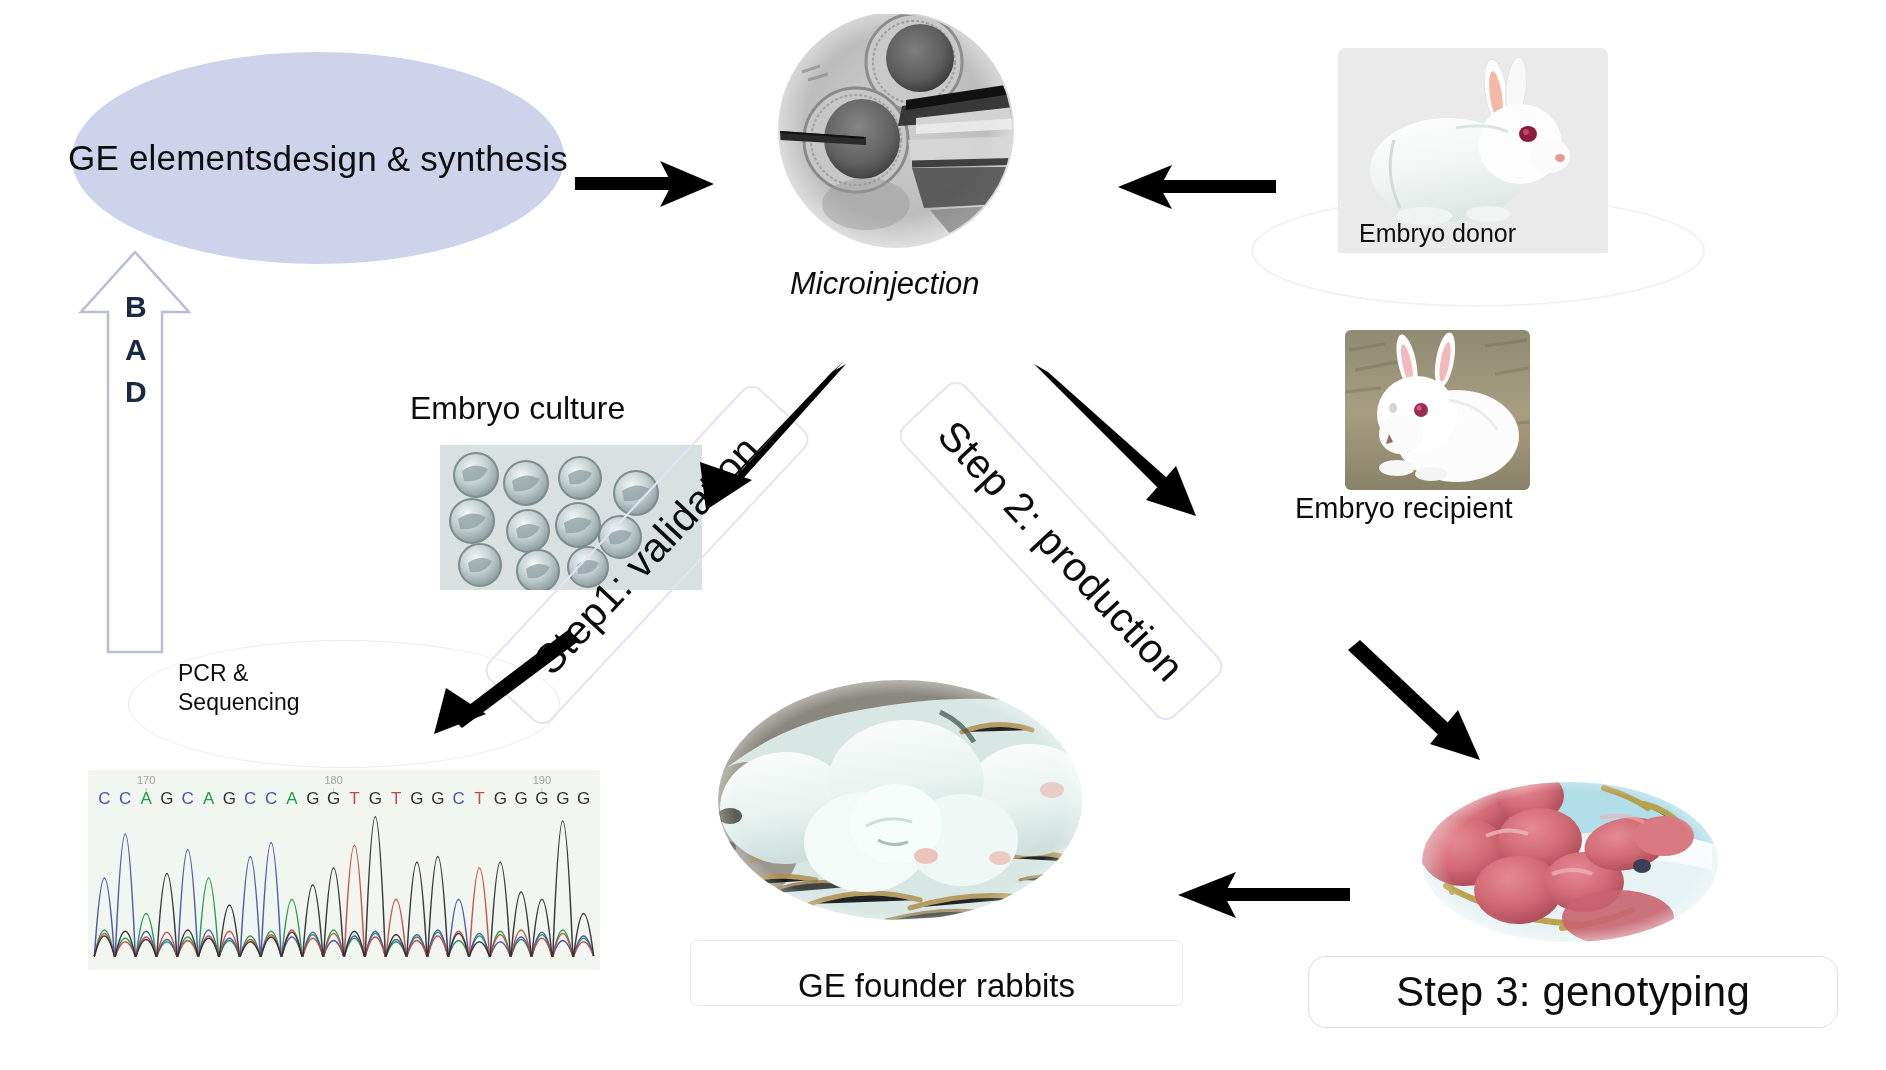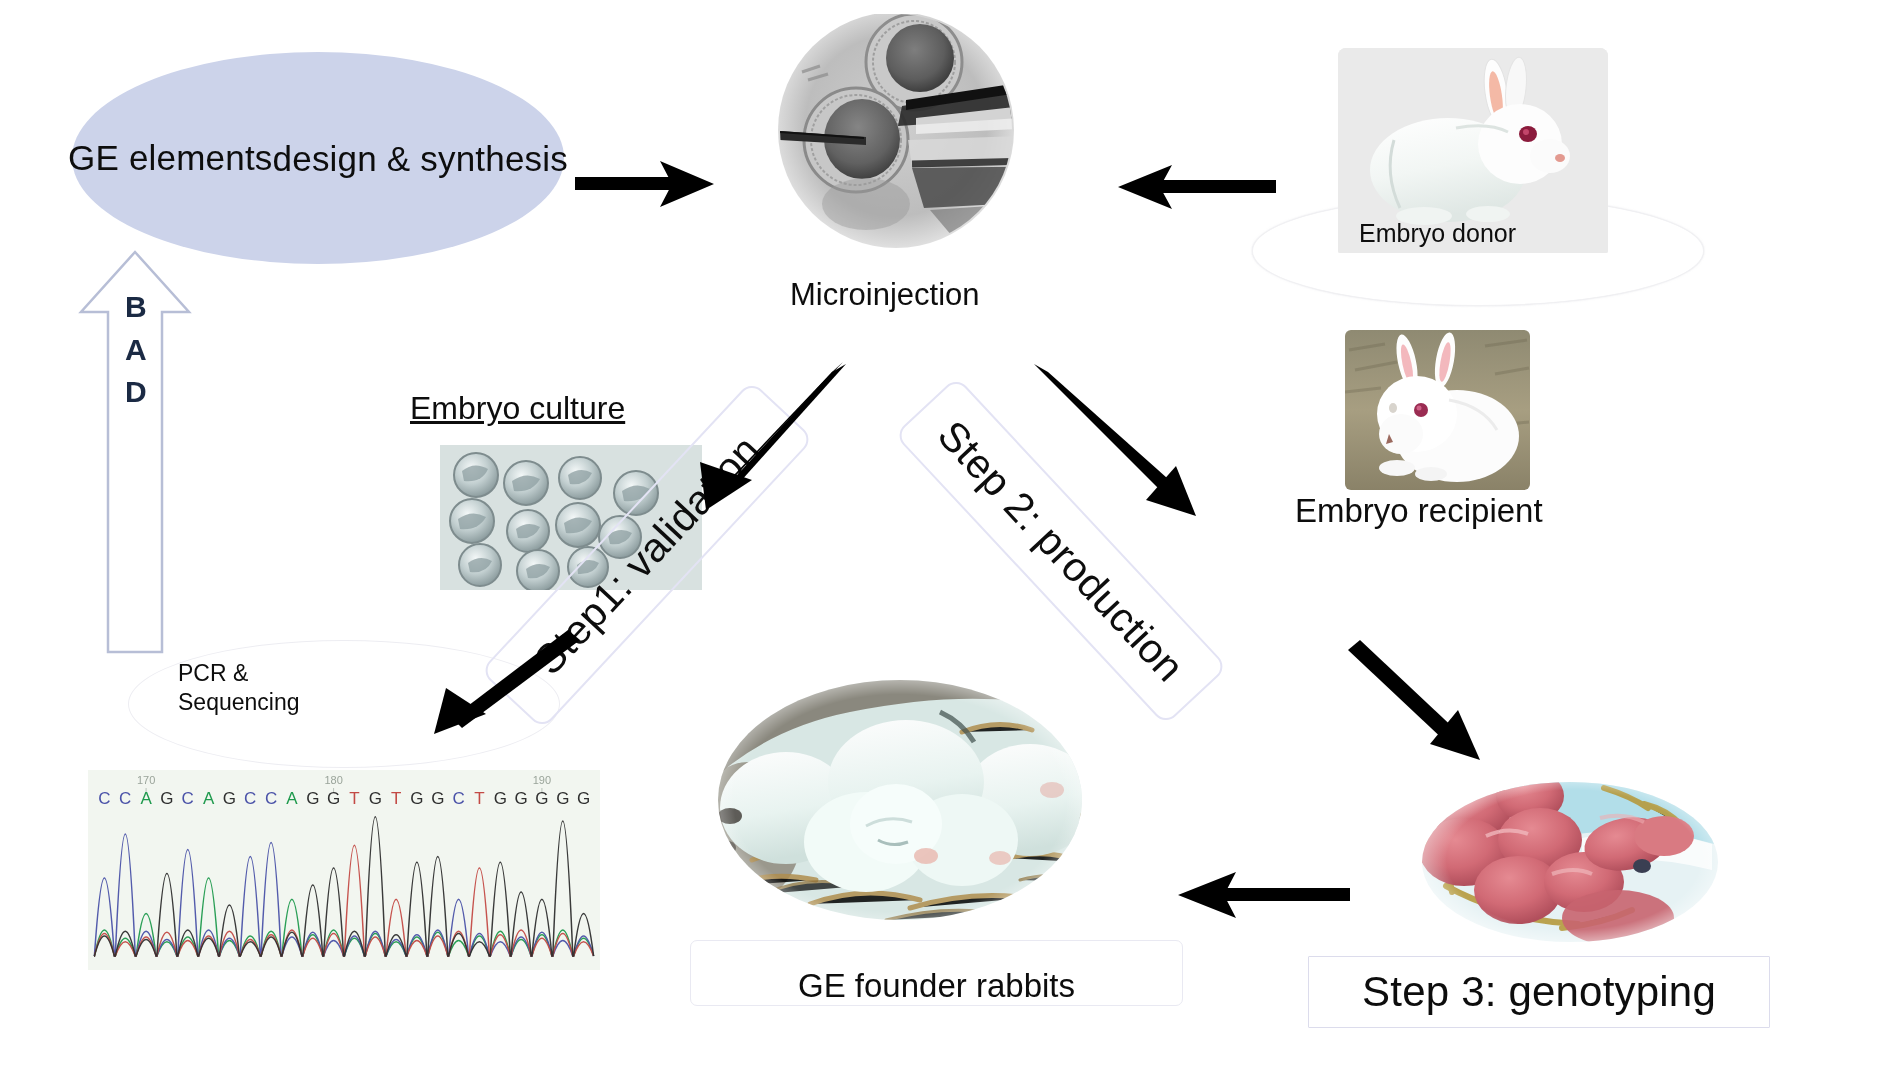--- a/index.html
+++ b/index.html
@@ -51,21 +51,21 @@
   }
   .lbl-arial { font-family: "Liberation Sans", sans-serif; }
 
   
   #microinjection-img {
     left: 716px; top: 14px; width: 360px; height: 258px;
     overflow: hidden;
   }
   #microinjection-img svg { display:block; }
   #microinjection-label {
-    left: 790px; top: 277px; font-size: 31px;
+    left: 790px; top: 266px; font-size: 31px; font-style: italic;
   }
 
   
   #donor-panel {
     left: 1338px; top: 48px; width: 270px; height: 205px;
     background: #eaeaea;
     border-radius: 8px 8px 2px 2px;
     overflow: hidden;
   }
   #donor-ellipse {
@@ -78,25 +78,25 @@
   #donor-label {
     left: 1359px; top: 219px; font-size: 25px;
   }
 
   
   #recipient-img {
     left: 1345px; top: 330px; width: 185px; height: 160px;
     border-radius: 6px; overflow: hidden;
   }
   #recipient-label {
-    left: 1295px; top: 492px; font-size: 33px;
-  }
-
-  
-  #culture-label { left: 410px; top: 390px; font-size: 32px; text-decoration: underline; }
+    left: 1295px; top: 492px; font-size: 29px;
+  }
+
+  
+  #culture-label { left: 410px; top: 390px; font-size: 32px; }
   #culture-img {
     left: 440px; top: 445px; width: 262px; height: 145px;
     background: #d8e1e0; overflow: hidden;
   }
 
   
   #pcr-ellipse {
     left: 128px; top: 640px; width: 432px; height: 128px;
     border-radius: 50%;
     border: 1px solid #ededf2;
@@ -128,23 +128,23 @@
     display:flex; align-items:flex-end; justify-content:center;
   }
   #founder-box .lbl { font-size: 33px; }
 
   
   #genotype-img {
     left: 1412px; top: 778px; width: 322px; height: 178px;
     overflow: hidden;
   }
   #step3-box {
-    left: 1308px; top: 956px; width: 462px; height: 72px;
+    left: 1308px; top: 956px; width: 530px; height: 72px;
     border: 1px solid #dcdcec;
-    border-radius: 1px;
+    border-radius: 18px;
     background: #ffffff;
     display:flex; align-items:center; justify-content:center;
   }
   #step3-box .lbl { font-size: 42px; letter-spacing: .2px; }
 
   
   .step-rot {
     border: 2px solid #e3e3f4;
     border-radius: 14px;
     background: rgba(255,255,255,0);

